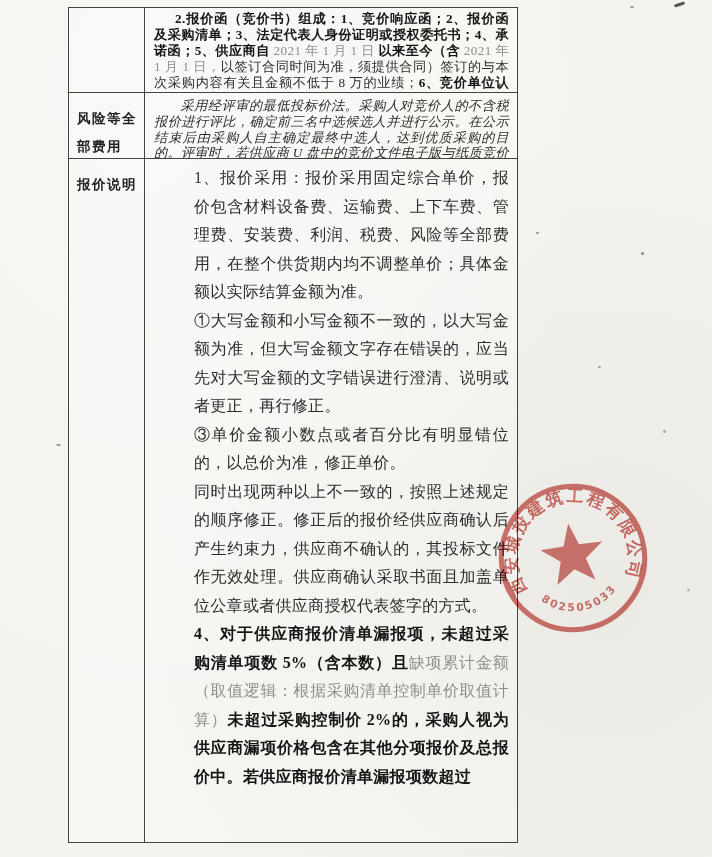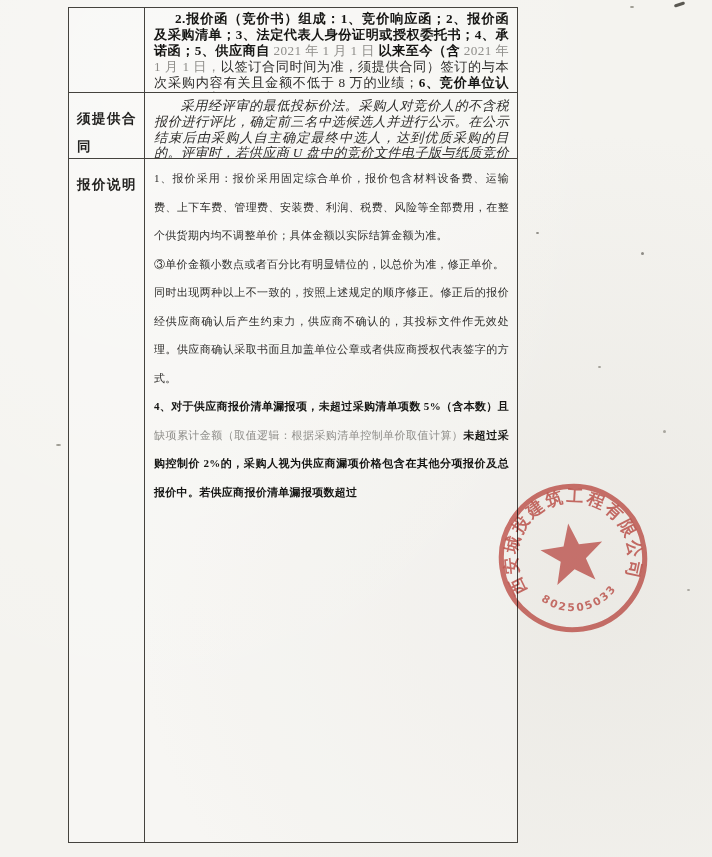--- a/index.html
+++ b/index.html
@@ -30,21 +30,21 @@
     padding:12px 4px 0 8px;line-height:28px;letter-spacing:1.5px;
   }
   .row2-start{border-top:1.5px solid #45433e;}
   .content-cell{padding:3px 8px 0 9px;}
   .content-cell p{margin:0;text-align:justify;}
   .tight p{font-size:13.2px;line-height:16px;letter-spacing:.4px;}
   .row1-body{text-indent:1.6em;}
   .row1-closing{text-indent:1em;}
   .row2-content p{font-size:13.2px;line-height:15.8px;letter-spacing:.3px;text-indent:2em;padding-top:2px;font-style:italic;}
   .row3-content{padding-top:5px;}
-  .row3-content p{font-size:11px;line-height:28.5px;letter-spacing:.3px;}
+  .row3-content p{font-size:16px;line-height:28.5px;letter-spacing:.3px;margin-left:40px;}
   .seg-n{color:#2e2d2b;}
   .seg-b{font-weight:bold;color:#151513;}
   .seg-g{color:#8f8e8a;}
   
   .seal{
     position:absolute;left:486px;top:471px;width:174px;height:174px;
     transform:rotate(-8deg);
     mix-blend-mode:multiply;
     opacity:.88;
     pointer-events:none;
@@ -67,28 +67,29 @@
 <div class="page">
 
   <div class="doc-table">
 
     <div class="cell label-cell"></div>
     <div class="cell content-cell tight">
       <p class="row1-body"><span class="seg-b">2.报价函（竞价书）组成：</span><span class="seg-b">1、竞价响应函；2、报价函及采购清单；3、法定代表人身份证明或授权委托书；4、承诺函；5、供应商自 </span><span class="seg-g">2021 年 1 月 1 日</span><span class="seg-b"> 以来至今（含 </span><span class="seg-g">2021 年 1 月 1 日，</span><span class="seg-n">以签订合同时间为准，须提供合同）签订的与本次采购内容有关且金额不低于 8 万的业绩；</span><span class="seg-b">6、竞价单位认为需要提交的其他文件。</span></p>
       <p class="row1-closing"><span class="seg-b">上述报价函组成附件均须</span><span class="seg-g">胶装成册</span><span class="seg-b">后密封盖章，不得散页和未密封递交。</span></p>
     </div>
 
-    <div class="cell label-cell row2-start">须提供合同</div>
+    <div class="cell label-cell row2-start">风险等全部费用</div>
     <div class="cell content-cell row2-content row2-start">
       <p>采用经评审的最低投标价法。采购人对竞价人的不含税报价进行评比，确定前三名中选候选人并进行公示。在公示结束后由采购人自主确定最终中选人，达到优质采购的目的。评审时，若供应商 U 盘中的竞价文件电子版与纸质竞价文件不一致时，按照供应商提交的纸质竞价文件进行评比。</p>
     </div>
 
     <div class="cell label-cell row2-start">报价说明</div>
     <div class="cell content-cell row3-content row2-start">
       <p>1、报价采用：报价采用固定综合单价，报价包含材料设备费、运输费、上下车费、管理费、安装费、利润、税费、风险等全部费用，在整个供货期内均不调整单价；具体金额以实际结算金额为准。</p>
+      <p>①大写金额和小写金额不一致的，以大写金额为准，但大写金额文字存在错误的，应当先对大写金额的文字错误进行澄清、说明或者更正，再行修正。</p>
       <p>③单价金额小数点或者百分比有明显错位的，以总价为准，修正单价。</p>
       <p>同时出现两种以上不一致的，按照上述规定的顺序修正。修正后的报价经供应商确认后产生约束力，供应商不确认的，其投标文件作无效处理。供应商确认采取书面且加盖单位公章或者供应商授权代表签字的方式。</p>
       <p><span class="seg-b">4、对于供应商报价清单漏报项，未超过采购清单项数 5%（含本数）且</span><span class="seg-g">缺项累计金额（取值逻辑：根据采购清单控制单价取值计算）</span><span class="seg-b">未超过采购控制价 2%的，采购人视为供应商漏项价格包含在其他分项报价及总报价中。若供应商报价清单漏报项数超过</span></p>
     </div>
   </div>
 
   <div class="seal">
     <svg width="174" height="174" viewBox="0 0 170 170">
       <defs>
         <path id="arcTop" d="M 37.4 112.5 A 55 55 0 1 1 132.6 112.5" fill="none"></path>

